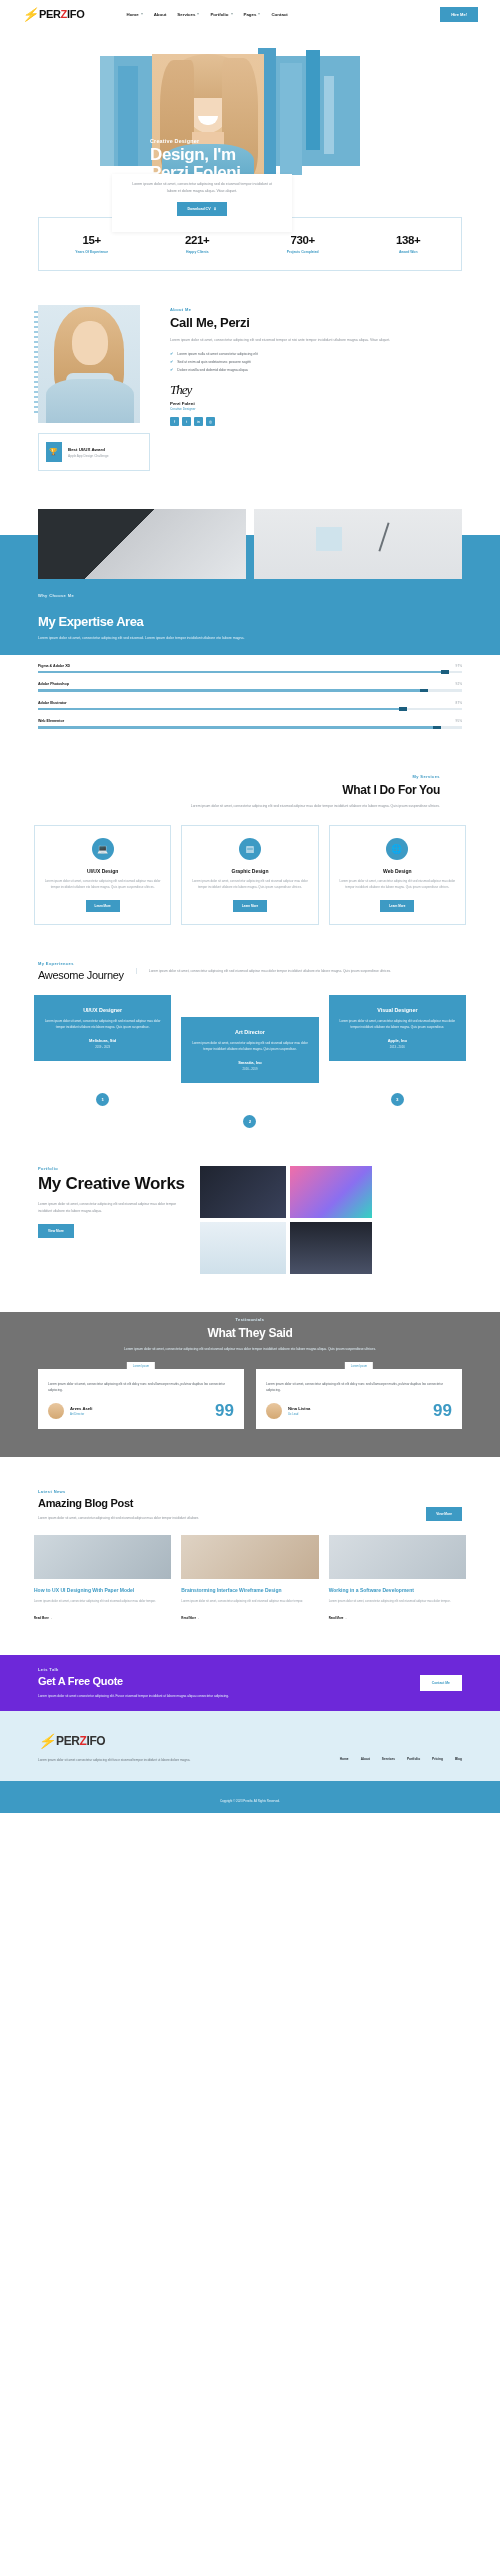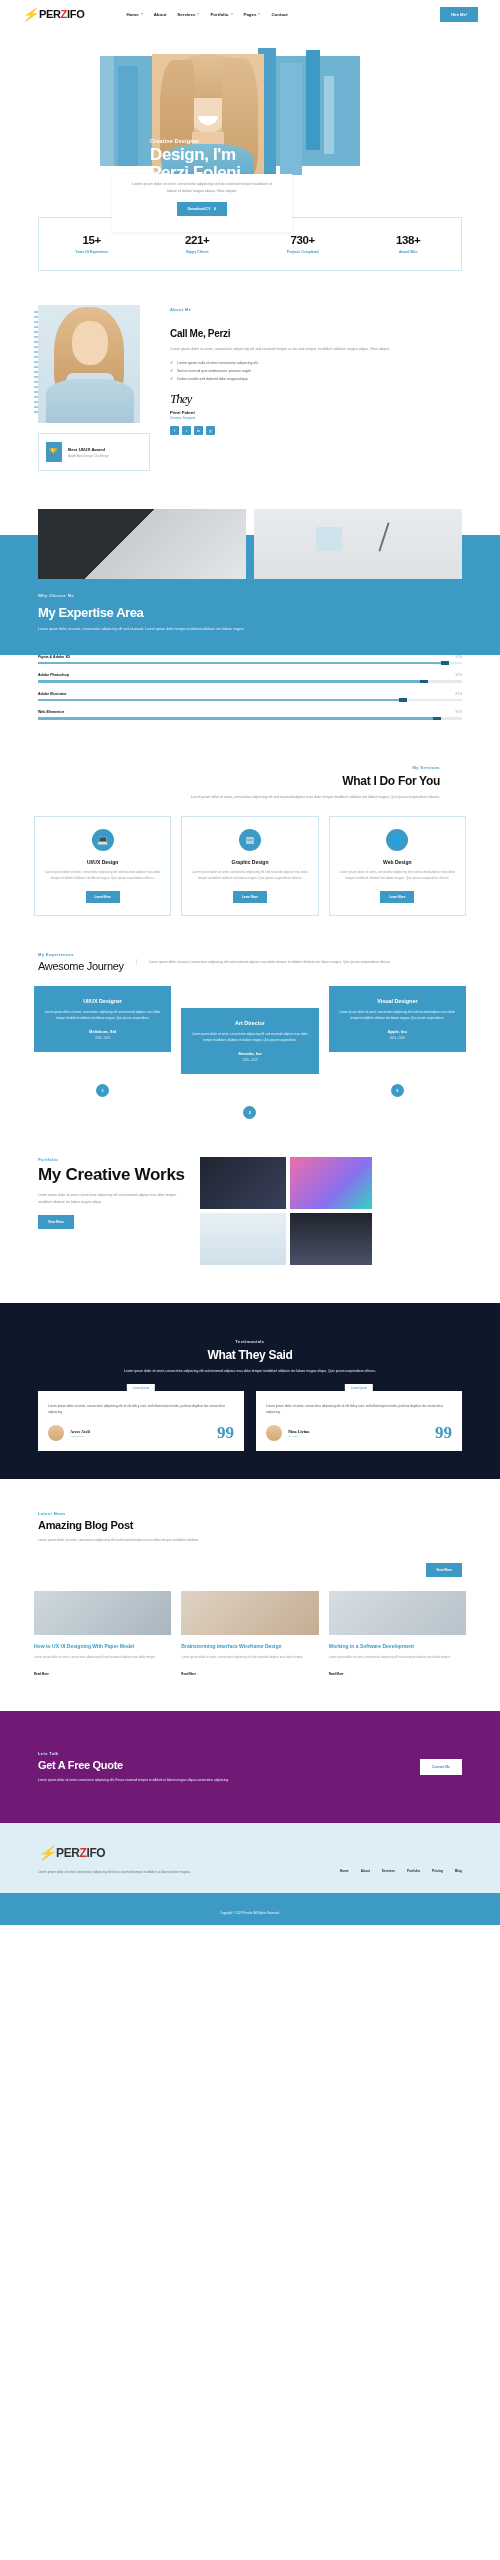--- a/index.html
+++ b/index.html
@@ -71,21 +71,21 @@
   .about-deco { position:absolute; left:-4px; top:6px; width:10px; height:104px;
     background:repeating-linear-gradient(#9fcde3 0 2px, transparent 2px 5px); }
 
   .award { margin-top:10px; width:112px; border:1px solid #cfe4ef; padding:8px 7px; display:flex; align-items:center; gap:6px; background:#fff; }
   .award .ic { width:16px; height:20px; background:#3d9ac4; display:flex; align-items:center; justify-content:center; color:#fff; font-size:7px; }
   .award .t { font-size:4.4px; font-weight:800; color:#111; }
   .award .s { font-size:3.2px; color:#9aa2a9; margin-top:2px; }
 
   .about-right { flex:1; padding-top:2px; }
   .eyebrow { font-size:4px; color:#3d9ac4; font-weight:700; letter-spacing:.4px; }
-  .about-right h2 { font-size:10px; font-weight:800; color:#111; margin-top:16px; letter-spacing:-.3px; }
+  .about-right h2 { font-size:13px; font-weight:800; color:#111; margin-top:3px; letter-spacing:-.3px; }
   .about-right .desc { font-size:3.5px; color:#8c9299; line-height:1.9; margin-top:7px; }
   .ul { margin-top:8px; }
   .ul li { list-style:none; display:flex; align-items:flex-start; gap:4px; font-size:3.4px; color:#5a6269; margin-bottom:4px; }
   .ul .chk { color:#3d9ac4; font-size:4px; line-height:1; }
   .sign { margin-top:10px; font-family:"Liberation Serif", serif; font-style:italic; font-size:13px; color:#111; letter-spacing:-1px; }
   .sign-name { font-size:4.4px; font-weight:800; color:#111; margin-top:3px; }
   .sign-role { font-size:3.2px; color:#3d9ac4; margin-top:1px; }
   .socials { display:flex; gap:3px; margin-top:6px; }
   .socials span { width:9px; height:9px; background:#3d9ac4; color:#fff; font-size:4px; display:flex; align-items:center; justify-content:center; border-radius:1px; cursor:pointer; }
 
@@ -97,21 +97,21 @@
   .ph.lap { background:linear-gradient(135deg,#2a2f33 0%,#2a2f33 42%,#c9ccd0 42%,#e4e7ea 100%); height:70px; }
   .ph.desk { background:linear-gradient(#e8eaec,#dfe2e5); height:70px; }
   .ph.note { background:linear-gradient(#f4f1ea,#e9e5dc); height:86px; }
   .ph.desk .sticky { position:absolute; left:30%; top:26%; width:26px; height:24px; background:#cfe3ec; }
   .ph.desk .pen { position:absolute; left:62%; top:18%; width:2px; height:30px; background:#6b7278; transform:rotate(18deg); }
   .ph.note .proto { position:absolute; left:12%; top:40%; font-family:"Liberation Serif",serif; font-style:italic; font-size:11px; color:#2b2f33; }
   .ph.note .lines { position:absolute; left:8%; top:8%; right:8%; height:22px; background:repeating-linear-gradient(#d8d2c6 0 1px, transparent 1px 5px); }
 
   .exp-txt { position:relative; padding:14px 38px 12px; color:#fff; }
   .exp-txt .eyebrow { color:#d9edf6; }
-  .exp-txt h2 { font-size:13px; font-weight:800; margin-top:7px; letter-spacing:-.4px; }
+  .exp-txt h2 { font-size:13px; font-weight:800; margin-top:16px; letter-spacing:-.4px; }
   .exp-txt p { font-size:3.5px; line-height:1.9; margin-top:6px; color:#e4f2f9; max-width:210px; }
 
   .skills { position:relative; padding:10px 38px 0; }
   .skill { margin-bottom:9px; }
   .skill .row { display:flex; justify-content:space-between; align-items:baseline; }
   .skill .nm { font-size:3.6px; font-weight:800; color:#111; }
   .skill .pc { font-size:3.2px; color:#9aa2a9; }
   .skill .bar { height:2.5px; background:#e3ebf0; margin-top:3px; position:relative; }
   .skill .fill { height:100%; background:#6fb3d2; }
   .skill .knob { position:absolute; top:-.5px; width:8px; height:3.5px; background:#1b5e7e; }
@@ -152,50 +152,50 @@
   .works-l p { font-size:3.3px; color:#8c9299; line-height:1.9; margin-top:7px; }
   .works-btn { margin-top:10px; background:#3d9ac4; color:#fff; font-size:3.2px; font-weight:700; padding:5px 10px; border:none; cursor:pointer; }
   .works-r { flex:1; position:relative; height:110px; }
   .wk { position:absolute; background:#cfd6da; }
   .wk1 { left:0; top:0; width:86px; height:52px; background:linear-gradient(135deg,#1f2430,#39415a); }
   .wk2 { left:90px; top:0; width:82px; height:52px; background:linear-gradient(135deg,#f06ea9,#8a6ff0 60%,#34d3c1); }
   .wk3 { left:0; top:56px; width:86px; height:52px; background:linear-gradient(#e8f0f6,#cfe0ea); }
   .wk4 { left:90px; top:56px; width:82px; height:52px; background:linear-gradient(#20242e,#4a5268); }
 
   
-  .tst { background:#0f172a; margin-top:36px; padding:36px 38px 28px; text-align:center; color:#fff; }
+  .tst { background:#737373; margin-top:36px; padding:5px 38px 28px; text-align:center; color:#fff; }
   .tst .eyebrow { color:#d9edf6; }
   .tst h2 { font-size:12px; font-weight:800; margin-top:4px; letter-spacing:-.3px; }
   .tst .sub { font-size:3.3px; color:#e3f1f8; line-height:1.9; margin-top:6px; }
   .tst-grid { display:grid; grid-template-columns:1fr 1fr; gap:12px; margin-top:16px; }
   .tst-card { background:#fff; color:#5a6269; padding:12px 10px 10px; text-align:left; position:relative; }
   .tst-card .q { font-size:3.1px; line-height:2; }
-  .tst-card .bot { display:flex; align-items:center; gap:6px; margin-top:10px;font-family:Liberation Serif, serif; }
+  .tst-card .bot { display:flex; align-items:center; gap:6px; margin-top:10px; }
   .tst-card .av { width:16px; height:16px; border-radius:50%; background:linear-gradient(#e9c79f,#d3a873); flex:none; }
   .tst-card .nm { font-size:4.2px; font-weight:800; color:#111; }
   .tst-card .rl { font-size:2.8px; color:#3d9ac4; margin-top:1px; }
   .tst-card .mark { margin-left:auto; font-size:17px; font-weight:800; color:#3d9ac4; line-height:.8; }
   .tst-top { position:absolute; left:50%; top:-7px; transform:translateX(-50%); font-size:2.8px; color:#3d9ac4; background:#fff; padding:2px 6px; }
 
   
-  .blog-head { display:flex; padding:32px 38px 0; gap:20px;flex-direction:column; }
+  .blog-head { display:flex; align-items:flex-end; padding:32px 38px 0; gap:12px; }
   .blog-head .l h2 { font-size:11px; font-weight:800; color:#111; margin-top:3px; letter-spacing:-.3px; }
   .blog-head .l p { font-size:3.2px; color:#8c9299; line-height:1.9; margin-top:6px; max-width:190px; }
   .blog-btn { margin-left:auto; background:#3d9ac4; color:#fff; font-size:3.2px; font-weight:700; padding:5px 10px; border:none; cursor:pointer; }
   .blog-grid { display:grid; grid-template-columns:repeat(3,1fr); gap:10px; padding:14px 34px 0; }
   .bimg { height:44px; background:linear-gradient(#d9dfe3,#c6ced4); }
   .bimg.b1 { background:linear-gradient(135deg,#cfd8de,#a9b6bf); }
   .bimg.b2 { background:linear-gradient(135deg,#dfd3c4,#c4ad93); }
   .bimg.b3 { background:linear-gradient(135deg,#d7dde2,#b7c2ca); }
   .bcard h3 { font-size:5px; font-weight:800; color:#3d9ac4; margin-top:8px; line-height:1.35; }
   .bcard p { font-size:2.9px; color:#9aa2a9; line-height:1.95; margin-top:5px; }
   .bread { font-size:2.9px; font-weight:800; color:#111; margin-top:6px; display:inline-block; cursor:pointer; }
 
   
-  .quote { background:#701a75; margin-top:32px; padding:40px 38px; color:#fff; display:flex; align-items:center; gap:14px; }
+  .quote { background:#6d28d9; margin-top:32px; padding:12px 38px; color:#fff; display:flex; align-items:center; gap:14px; }
   .quote .eyebrow { color:#d9edf6; }
   .quote h2 { font-size:11px; font-weight:800; margin-top:3px; letter-spacing:-.3px; }
   .quote p { font-size:3.2px; line-height:1.9; margin-top:6px; color:#e4f2f9; max-width:200px; }
   .quote-btn { margin-left:auto; background:#fff; color:#3d9ac4; font-size:3.4px; font-weight:800; padding:6px 12px; border:none; cursor:pointer; flex:none; }
 
   
   .footer { background:#ddeef6; padding:22px 38px 0; }
   .f-logo { display:flex; align-items:center; font-size:12px; font-weight:800; letter-spacing:-.4px; }
   .f-logo .mark { color:#3d9ac4; font-size:14px; font-style:italic; font-weight:900; margin-right:1px; }
   .f-row { display:flex; gap:16px; margin-top:8px; }

